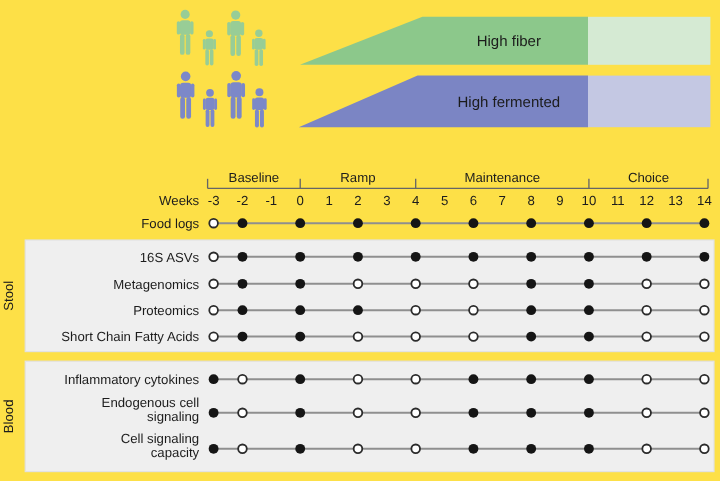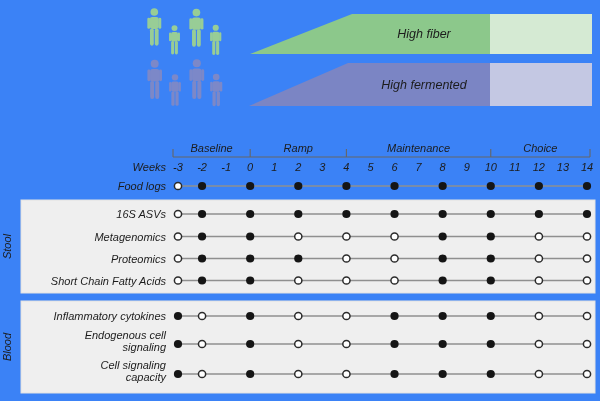--- a/index.html
+++ b/index.html
@@ -1,18 +1,18 @@
 <!DOCTYPE html>
 <html><head>
 <meta charset="utf-8">
 <style>
   html,body{margin:0;padding:0;background:#ffffff;}
   body{width:600px;height:401px;overflow:hidden;
        font-family:"Liberation Sans","DejaVu Sans",sans-serif;}
-  .figure{position:relative;width:600px;height:401px;background:#3b82f6;font-style:italic;}
+  .figure{position:relative;width:600px;height:401px;background:#fde047;}
   .figure svg{position:absolute;left:0;top:0;}
   .arrow-label{font-size:12.5px;fill:#1c1c1c;}
   text{font-family:"Liberation Sans","DejaVu Sans",sans-serif;}
 </style>
 </head>
 <body>
 
 <div class="figure">
 
   <svg width="600" height="130" viewBox="0 0 600 130">

